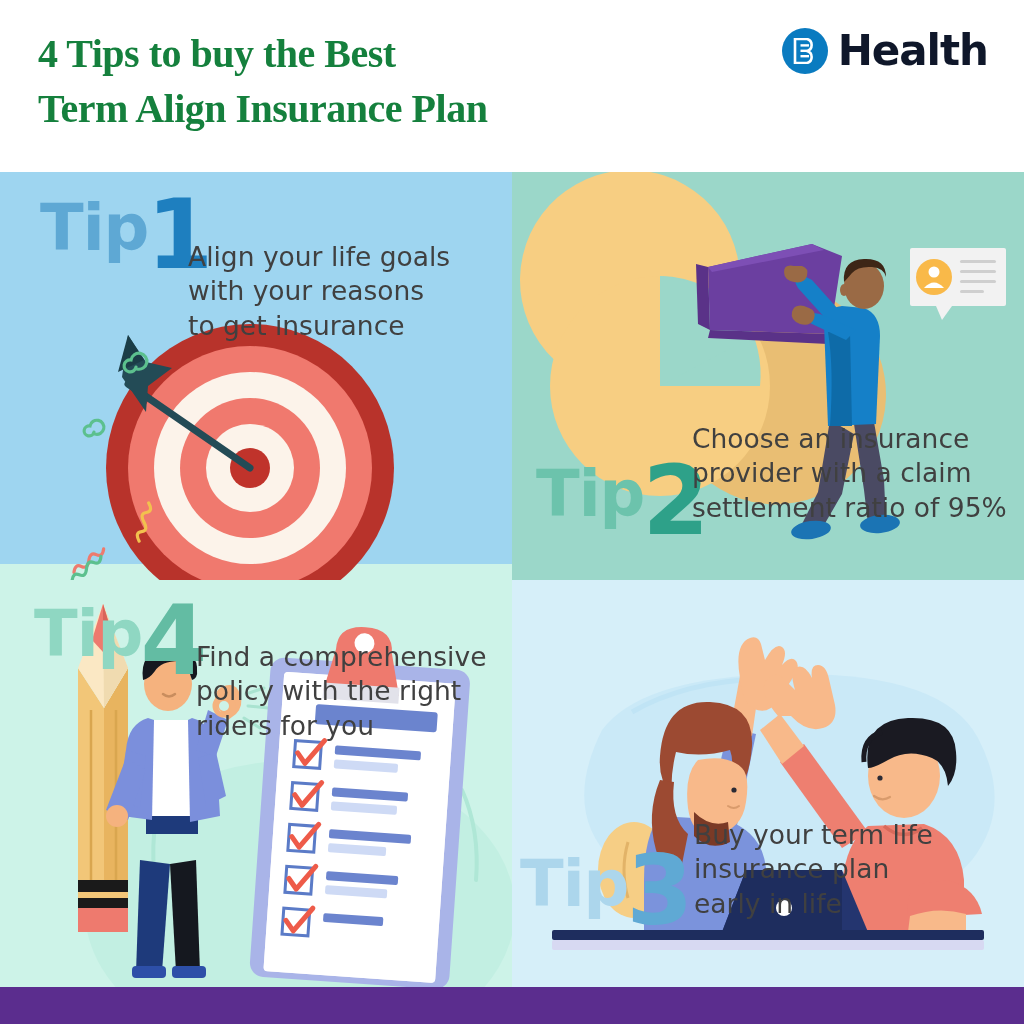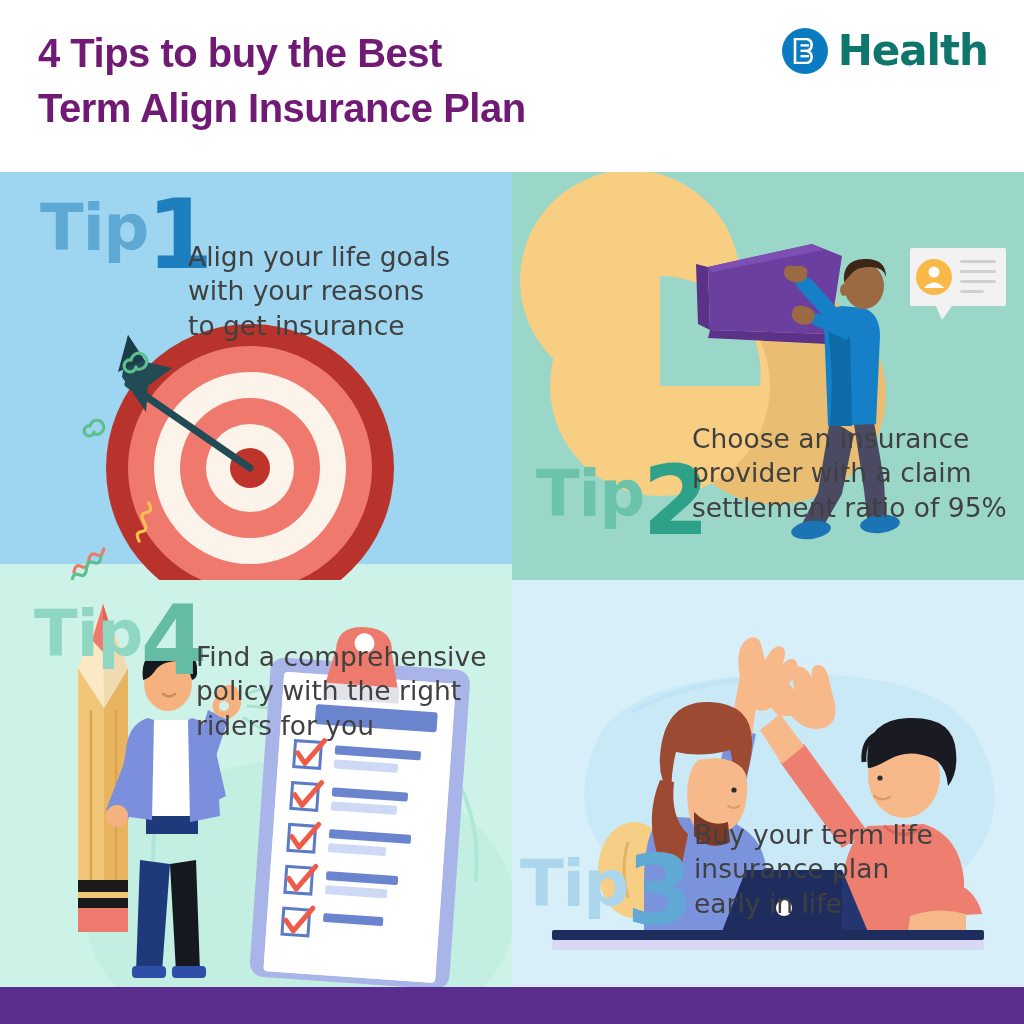--- a/index.html
+++ b/index.html
@@ -11,43 +11,43 @@
   }
 
   
   .header {
     position:absolute; left:0; top:0; width:1024px; height:172px;
     background:#ffffff;
   }
   .title {
     position:absolute; left:38px; top:26px;
     width:680px;
-    font-family:Liberation Sans, sans-serif;
+    font-family:Liberation Serif, serif;
     font-size:40px; font-weight:bold;
     line-height:1.38;
-    color:#701a75;
+    color:#15803d;
     letter-spacing:-0.5px;
   }
   .title .bold { font-weight:bold; }
 
   .logo {
     position:absolute; right:36px; top:28px;
     display:flex; align-items:center; gap:10px;
   }
   .logo-mark {
     width:46px; height:46px; border-radius:50%;
     background:#0A7BC0; position:relative; flex:0 0 auto;
   }
   .logo-mark .b-glyph {
     position:absolute; left:50%; top:50%;
     transform:translate(-50%,-50%);
     width:24px; height:26px;
   }
   .logo-text {
-    font-size:42px; font-weight:bold; color:#0f766e;
+    font-size:42px; font-weight:bold; color:#0f172a;
     letter-spacing:-1px; line-height:1;
   }
 
   
   .grid {
     position:absolute; left:0; top:172px;
     width:1024px; height:815px;
   }
   .quad { position:absolute; overflow:hidden; }
   #quad1 { left:0;     top:0;    width:512px; height:408px; background:#9ED5F0; }

